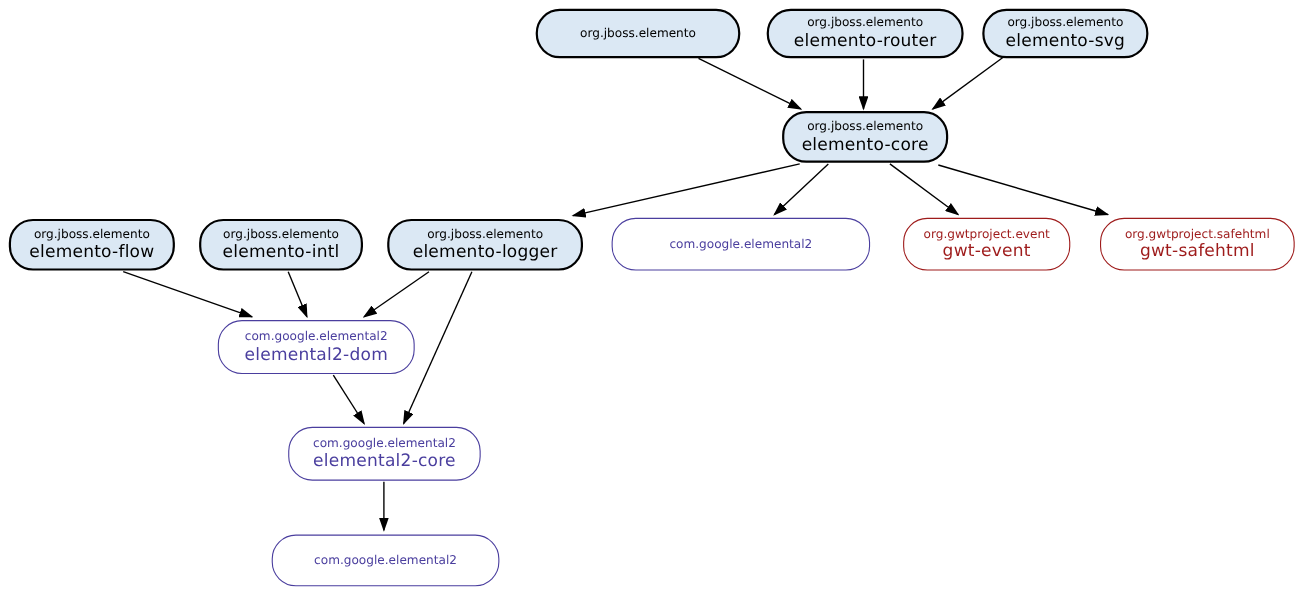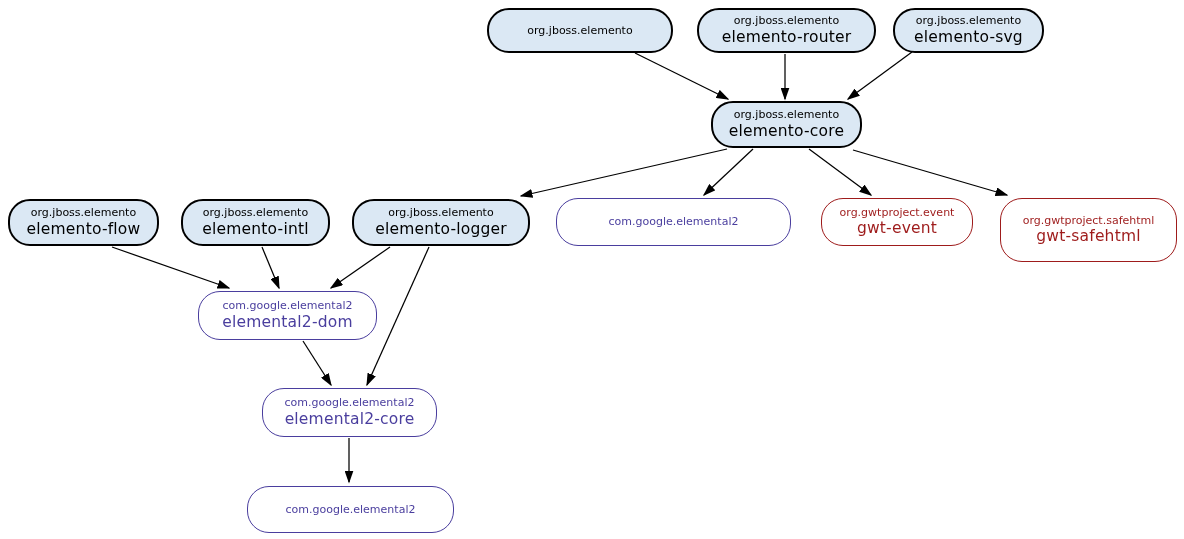--- a/index.html
+++ b/index.html
@@ -118,21 +118,21 @@
         <span class="gid">org.jboss.elemento</span>
         <span class="aid">elemento-logger</span>
       </div>
       <div class="node s-elemental2" style="left: 556px; top: 198px; width: 235px; height: 48px;">
         <span class="gid">com.google.elemental2</span>
       </div>
       <div class="node s-gwt" style="left: 821px; top: 198px; width: 152px; height: 48px;">
         <span class="gid">org.gwtproject.event</span>
         <span class="aid">gwt-event</span>
       </div>
-      <div class="node s-gwt" style="left: 1000px; top: 198px; width: 177px; height: 64px;">
+      <div class="node s-gwt" style="left: 1000px; top: 198px; width: 177px; height: 48px;">
         <span class="gid">org.gwtproject.safehtml</span>
         <span class="aid">gwt-safehtml</span>
       </div>
       <div class="node s-elemental2" style="left: 198px; top: 291px; width: 179px; height: 49px;">
         <span class="gid">com.google.elemental2</span>
         <span class="aid">elemental2-dom</span>
       </div>
       <div class="node s-elemental2" style="left: 262px; top: 388px; width: 175px; height: 49px;">
         <span class="gid">com.google.elemental2</span>
         <span class="aid">elemental2-core</span>

